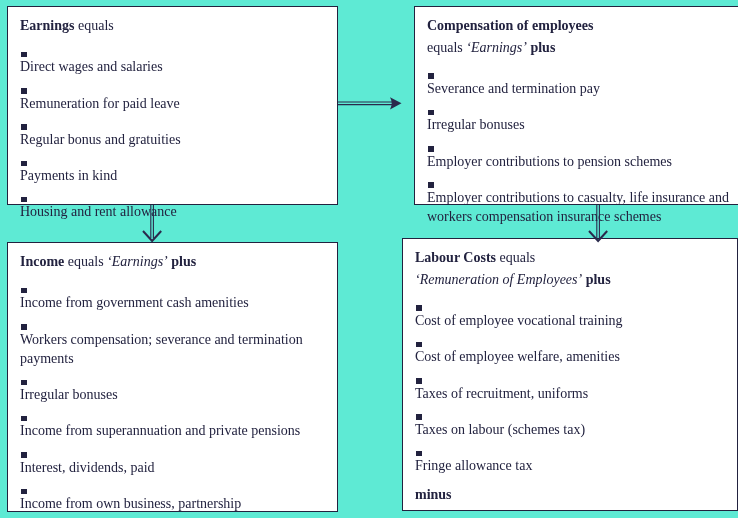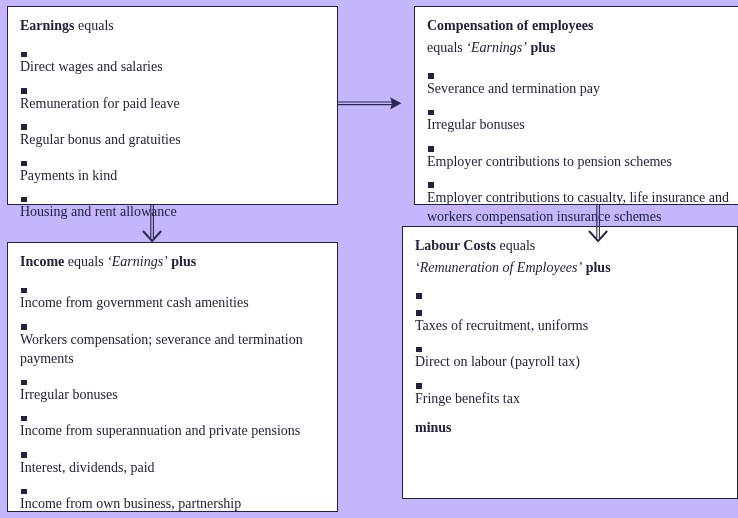--- a/index.html
+++ b/index.html
@@ -1,17 +1,17 @@
 <!DOCTYPE html>
 <html><head>
 <meta charset="utf-8">
 <style>
   html,body{margin:0;padding:0;background:#ffffff;}
   #canvas{
-    position:relative;width:738px;height:518px;background:#c4b5fd;
+    position:relative;width:738px;height:518px;background:#5eead4;
     font-family:"Liberation Serif", serif;color:#22223f;overflow:hidden;
   }
   .box{
     position:absolute;box-sizing:border-box;border:1.6px solid #22223f;
     background:#ffffff;padding:7px 11px 6px 12px;font-size:14px;
   }
   .box-title{line-height:1.55;margin:1px 0 8px 0;}
   .seg-b{font-weight:bold;}
   .seg-i{font-style:italic;}
   ul.items{list-style:none;margin:0;padding:0;}
@@ -101,37 +101,42 @@
           <span class="sq"></span>
           <span>Income from own business, partnership</span>
         </li>
       <li>
           <span class="sq"></span>
           <span>Scholarships, annuities, trusts</span>
         </li>
     </ul>
   </div>
 
-  <div class="box" style="left:402px;top:226px;width:336px;height:273px;">
+  <div class="box" style="left:402px;top:238px;width:336px;height:273px;">
     <div class="box-title"><span class="seg-b">Labour Costs</span><span> equals</span><br><span class="seg-i">‘Remuneration of Employees’</span><span class="seg-b"> plus</span></div>
     <ul class="items">
       <li>
           <span class="sq"></span>
+          <span>Cost of employee vocational training</span>
+        </li>
+      <li>
+          <span class="sq"></span>
+          <span>Cost of employee welfare, amenities</span>
         </li>
       <li>
           <span class="sq"></span>
           <span>Taxes of recruitment, uniforms</span>
         </li>
       <li>
           <span class="sq"></span>
-          <span>Direct on labour (payroll tax)</span>
+          <span>Taxes on labour (schemes tax)</span>
         </li>
       <li>
           <span class="sq"></span>
-          <span>Fringe benefits tax</span>
+          <span>Fringe allowance tax</span>
         </li>
     </ul>
     <div class="minus-row">minus</div>
   </div>
 
   <svg class="arrow" style="left:338px;top:92px;" width="65" height="22">
     <line x1="0" y1="10" x2="55" y2="10" stroke-width="1.2"></line>
     <line x1="0" y1="12.6" x2="55" y2="12.6" stroke-width="1.2"></line>
     <path d="M52,5.2 L63.5,11.3 L52,17.4 Q55.5,11.3 52,5.2 Z" fill="#2a2a4c" stroke="none"></path>
   </svg>

